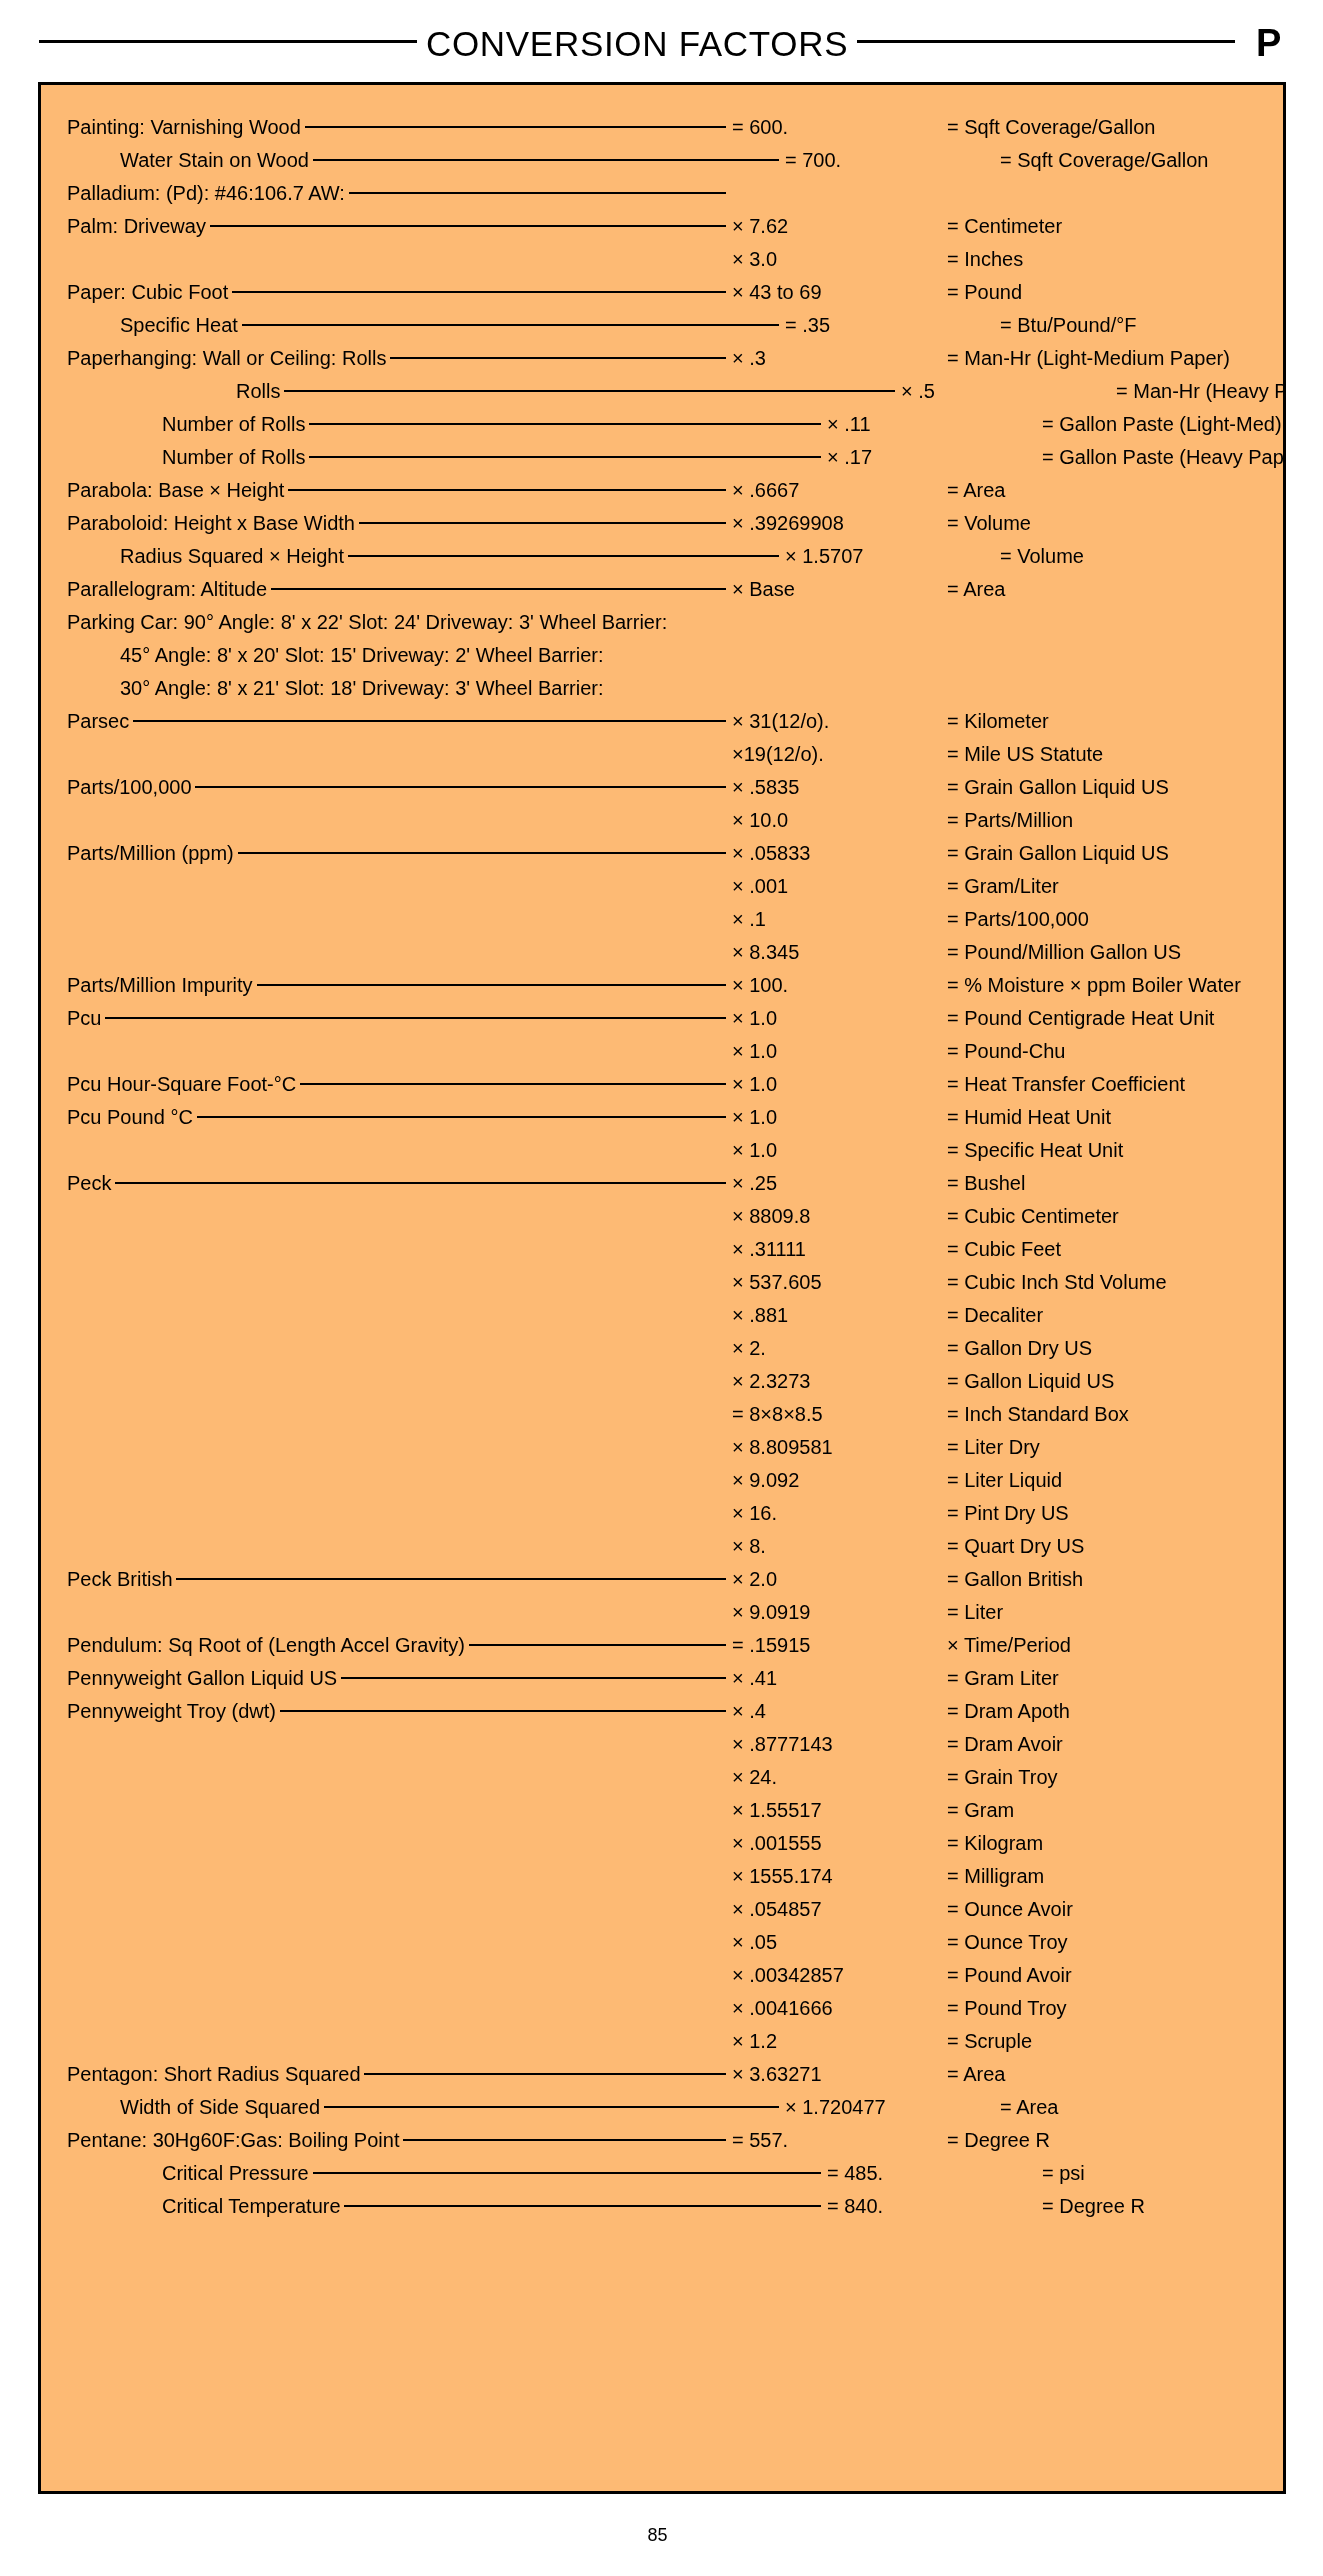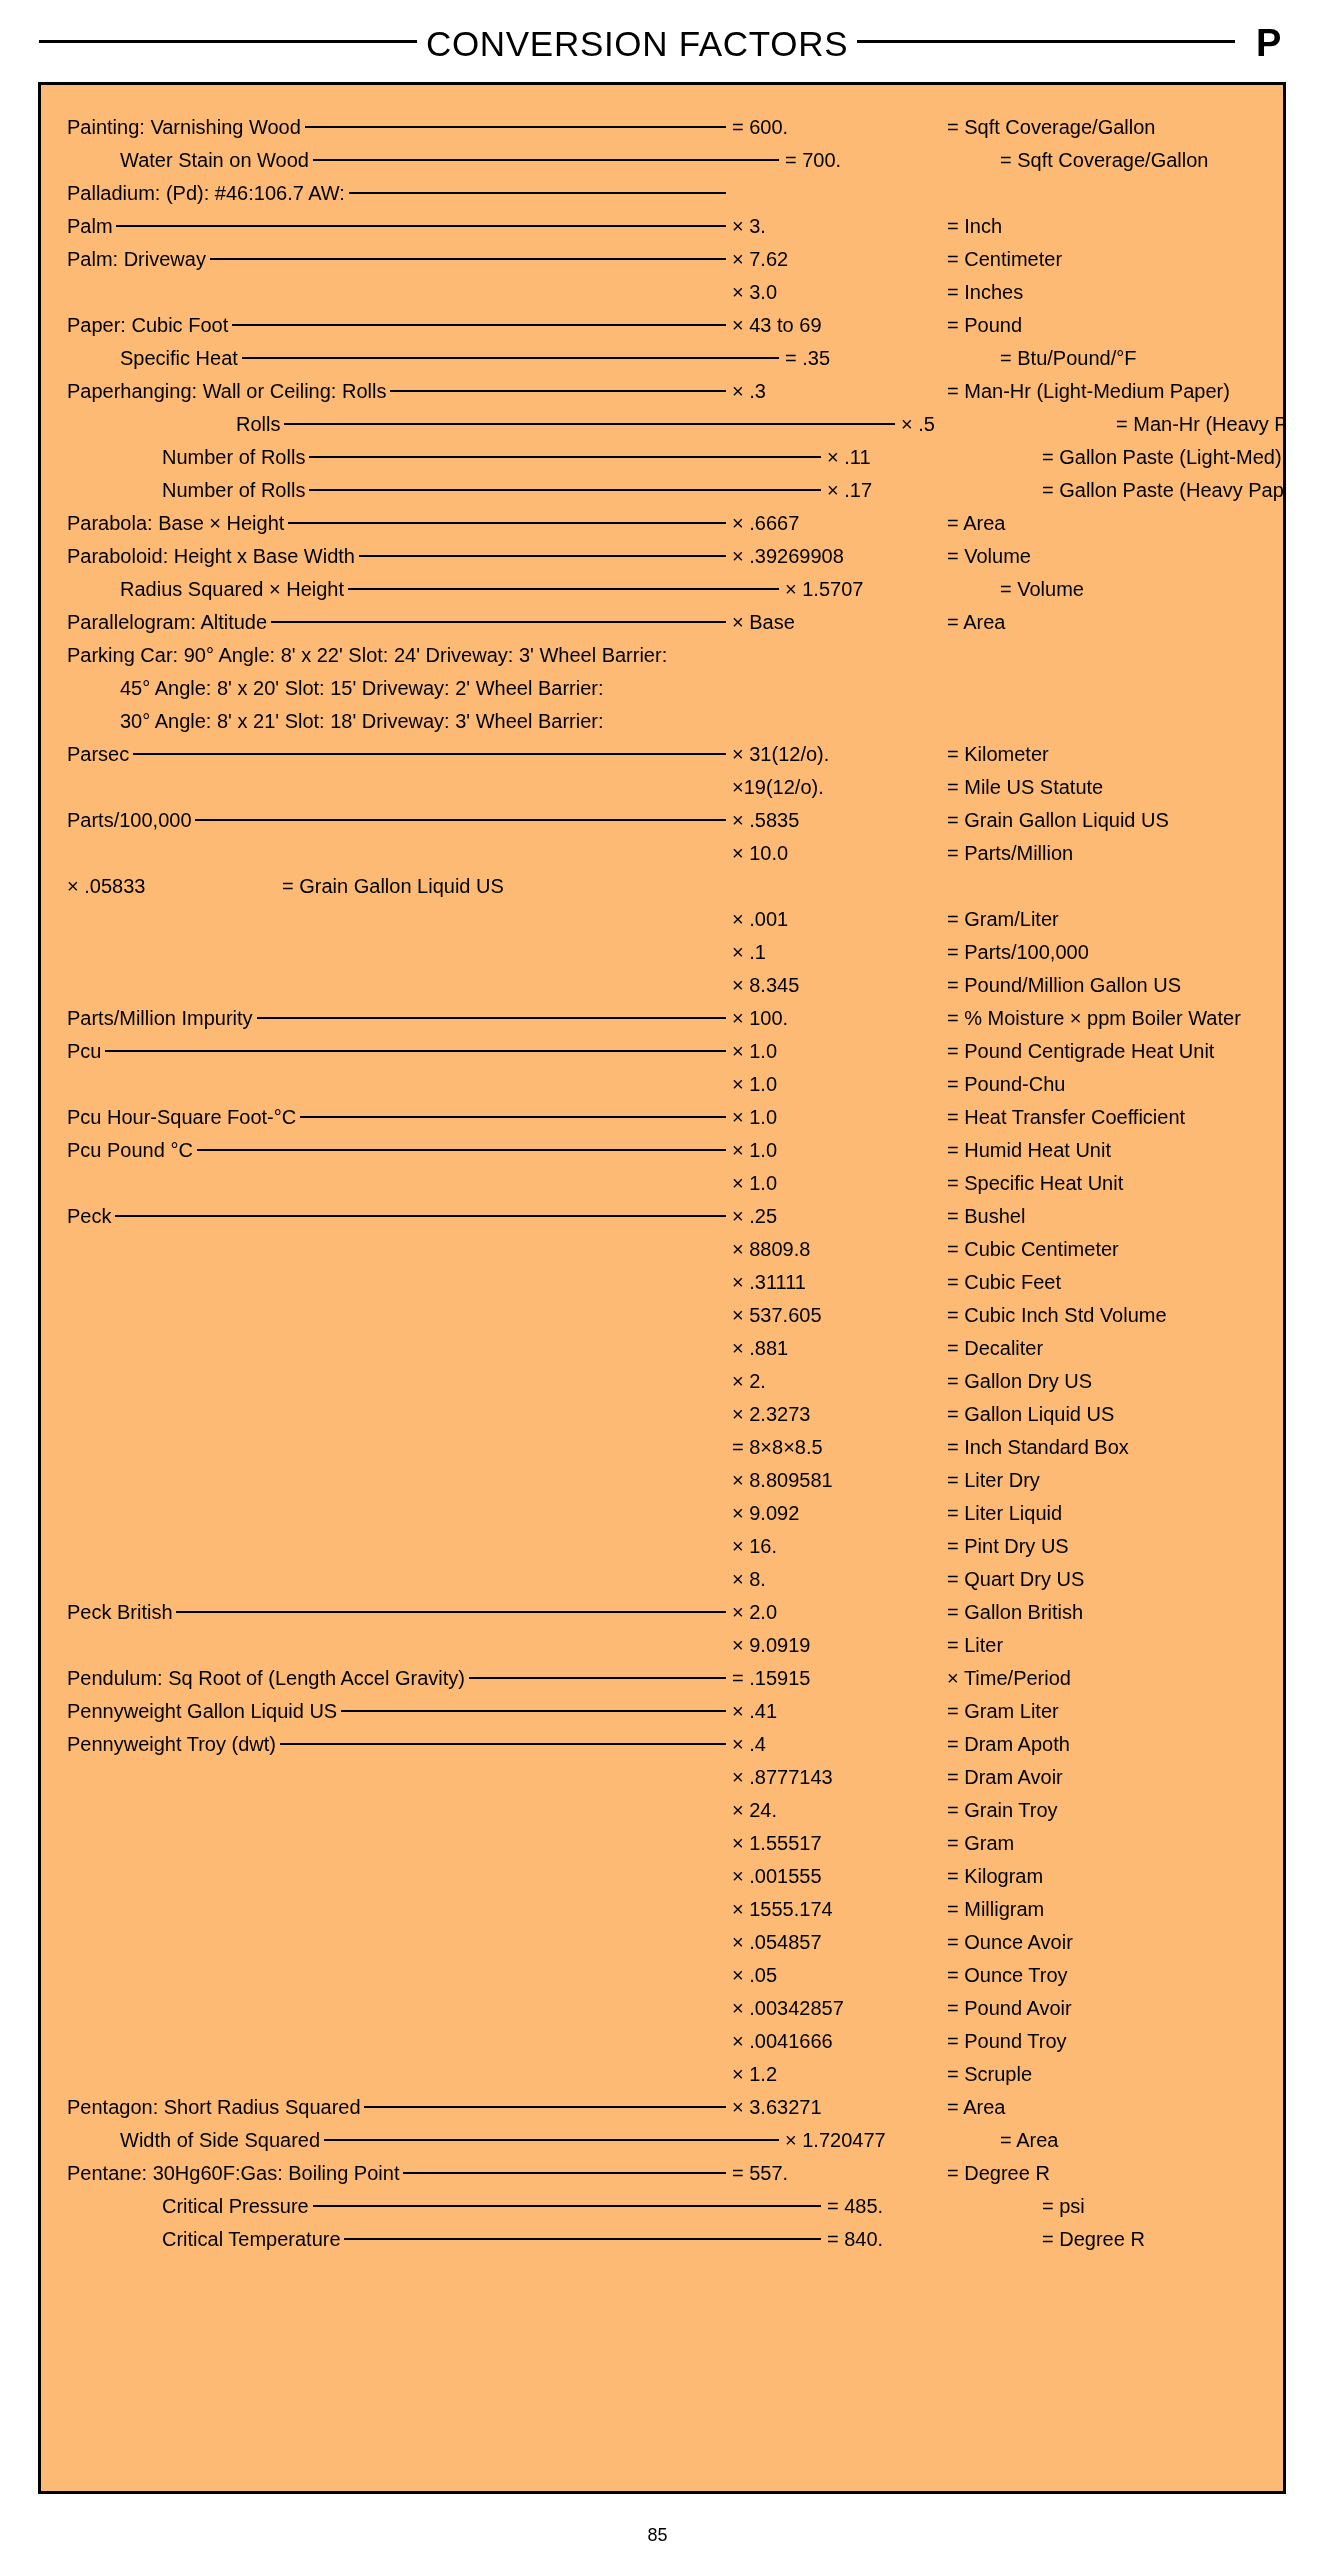--- a/index.html
+++ b/index.html
@@ -161,28 +161,20 @@
         <div class="row">
           <div class="col-label">
             <span class="lbl-text">Palladium: (Pd): #46:106.7 AW:</span>
             <span class="leader"></span>
           </div>
           <div class="col-factor"></div>
           <div class="col-unit"></div>
         </div>
         <div class="row">
           <div class="col-label">
-            <span class="lbl-text">Palm</span>
-            <span class="leader"></span>
-          </div>
-          <div class="col-factor">× 3.</div>
-          <div class="col-unit">= Inch</div>
-        </div>
-        <div class="row">
-          <div class="col-label">
             <span class="lbl-text">Palm: Driveway</span>
             <span class="leader"></span>
           </div>
           <div class="col-factor">× 7.62</div>
           <div class="col-unit">= Centimeter</div>
         </div>
         <div class="row">
           <div class="col-label">
             <span class="lbl-text"></span>
           </div>
@@ -308,20 +300,24 @@
           <div class="col-unit">= Grain Gallon Liquid US</div>
         </div>
         <div class="row">
           <div class="col-label">
             <span class="lbl-text"></span>
           </div>
           <div class="col-factor">× 10.0</div>
           <div class="col-unit">= Parts/Million</div>
         </div>
         <div class="row">
+          <div class="col-label">
+            <span class="lbl-text">Parts/Million (ppm)</span>
+            <span class="leader"></span>
+          </div>
           <div class="col-factor">× .05833</div>
           <div class="col-unit">= Grain Gallon Liquid US</div>
         </div>
         <div class="row">
           <div class="col-label">
             <span class="lbl-text"></span>
           </div>
           <div class="col-factor">× .001</div>
           <div class="col-unit">= Gram/Liter</div>
         </div>

